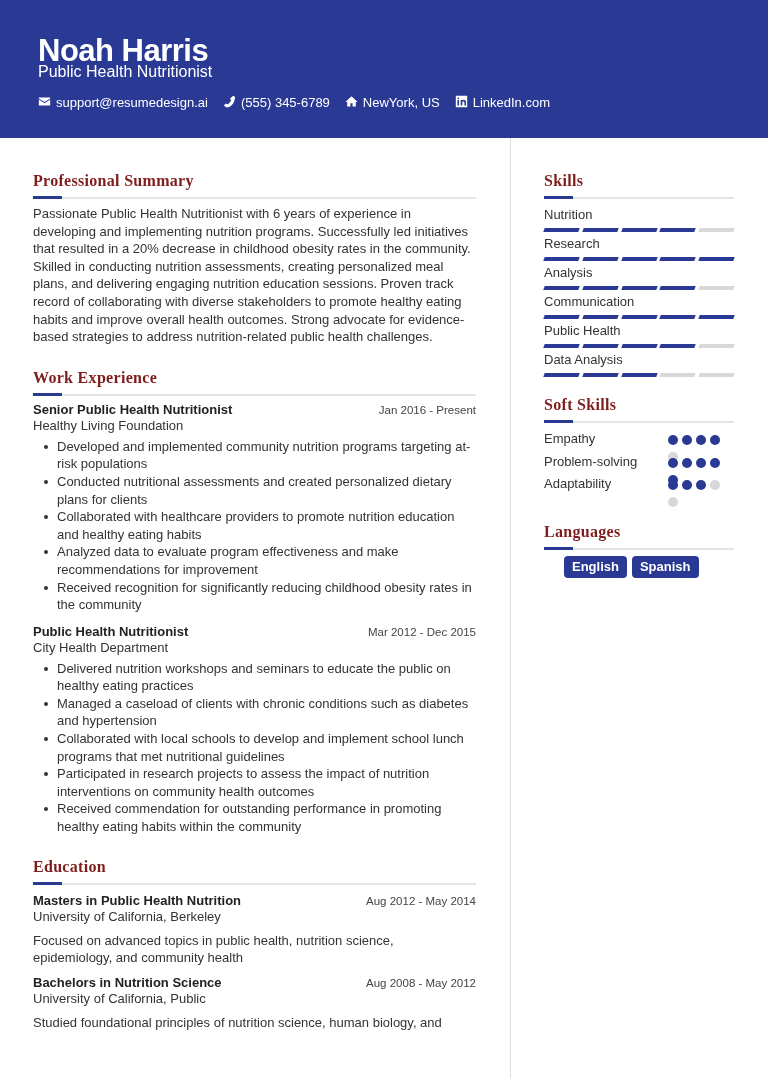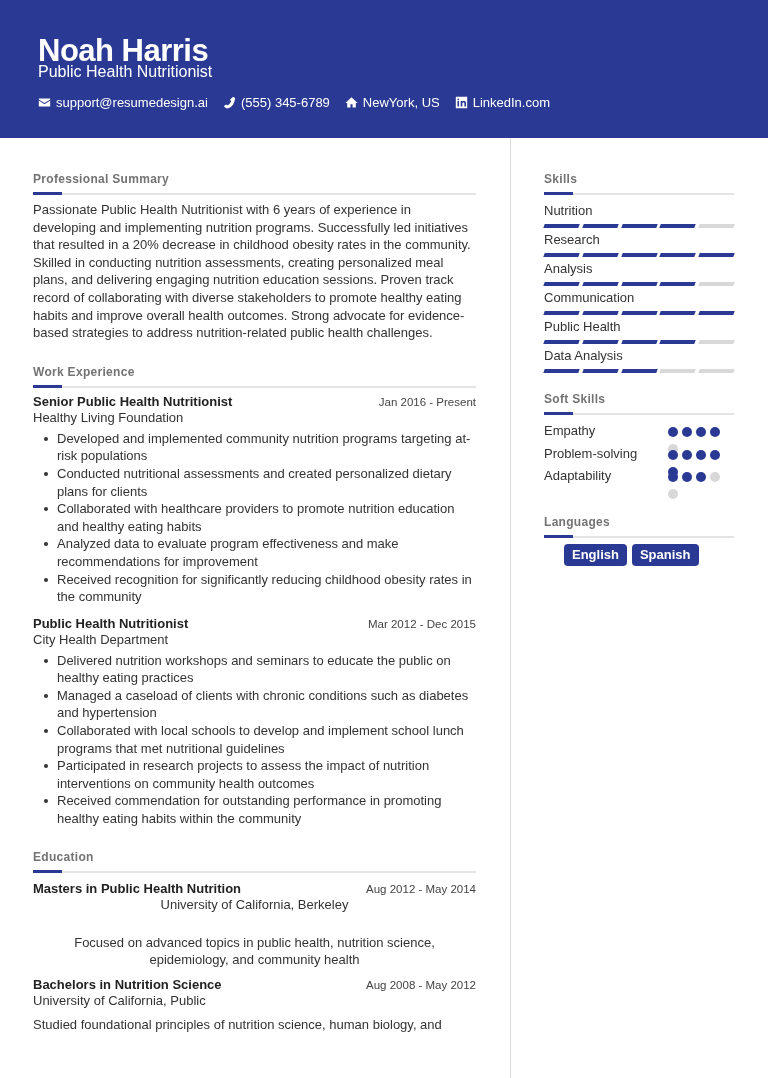--- a/index.html
+++ b/index.html
@@ -3,29 +3,29 @@
 <meta charset="utf-8">
 <style>
   * { box-sizing: border-box; margin: 0; padding: 0; }
   html, body { width: 768px; height: 1078px; overflow: hidden; background: #ffffff; }
   body { font-family: "Liberation Sans", "DejaVu Sans", sans-serif; color: #333; position: relative; }
 
   .header { position: absolute; left: 0; top: 0; width: 768px; height: 138px; background: #2a3993; color: #fff; }
   .header .name { position: absolute; left: 38px; top: 22px; font-size: 31px; font-weight: bold; letter-spacing: -0.5px; color: #fff; margin-top: 11px; }
   .header .title { position: absolute; left: 38px; top: 63px; font-size: 16px; color: #fff; }
   .contacts { position: absolute; left: 38px; top: 95px; display: flex; align-items: center; font-size: 13px; color: #fff; }
-  .contact { display: flex; align-items: center; margin-right: 15px; }
+  .contact { display: flex; align-items: flex-start; margin-right: 15px; }
   .contact svg { width: 13px; height: 13px; margin-right: 5px; fill: #fff; }
 
   .divider { position: absolute; left: 510px; top: 138px; width: 1px; height: 940px; background: #dcdcdc; }
 
   .left { position: absolute; left: 33px; top: 138px; width: 443px; }
   .right { position: absolute; left: 544px; top: 138px; width: 190px; }
 
-  .sec-title { font-size: 12px; font-weight: bold; color: #737373; letter-spacing: 0.3px; }
+  .sec-title { font-size: 16px; font-weight: bold; color: #7f1d1d; letter-spacing: 0.3px; font-family: Liberation Serif, serif; }
   .sec-rule { position: relative; height: 3px; margin-top: 6px; margin-bottom: 6px; }
   .sec-rule .base { position: absolute; left: 0; right: 0; top: 1px; height: 2px; background: #e4e4e4; }
   .sec-rule .accent { position: absolute; left: 0; top: 0; width: 29px; height: 3px; background: #2a3993; }
 
   .para { font-size: 13px; line-height: 17.6px; color: #333; }
 
   .job-head { display: flex; justify-content: space-between; align-items: baseline; }
   .job-title { font-size: 13px; font-weight: bold; color: #222; }
   .job-date { font-size: 11.5px; color: #444; }
   .job-org { font-size: 13px; color: #333; line-height: 18px; }
@@ -132,27 +132,27 @@
     </div>
   </section>
 
   <section style="margin-top:22px;">
     <div class="sec-title">Education</div>
     <div class="sec-rule">
         <div class="base"></div>
         <div class="accent"></div>
       </div>
 
-    <div class="edu" style="margin-top:8px;text-align:center;">
+    <div class="edu" style="margin-top:8px;">
       <div class="job-head">
         <span class="job-title">Masters in Public Health Nutrition</span>
         <span class="job-date">Aug 2012 - May 2014</span>
       </div>
       <div class="job-org">University of California, Berkeley</div>
-      <p class="para" style="margin-top:20px;">Focused on advanced topics in public health, nutrition science, epidemiology, and community health</p>
+      <p class="para" style="margin-top:6px;">Focused on advanced topics in public health, nutrition science, epidemiology, and community health</p>
     </div>
 
     <div class="edu" style="margin-top:8px;">
       <div class="job-head">
         <span class="job-title">Bachelors in Nutrition Science</span>
         <span class="job-date">Aug 2008 - May 2012</span>
       </div>
       <div class="job-org">University of California, Public</div>
       <p class="para" style="margin-top:6px;">Studied foundational principles of nutrition science, human biology, and</p>
     </div>

